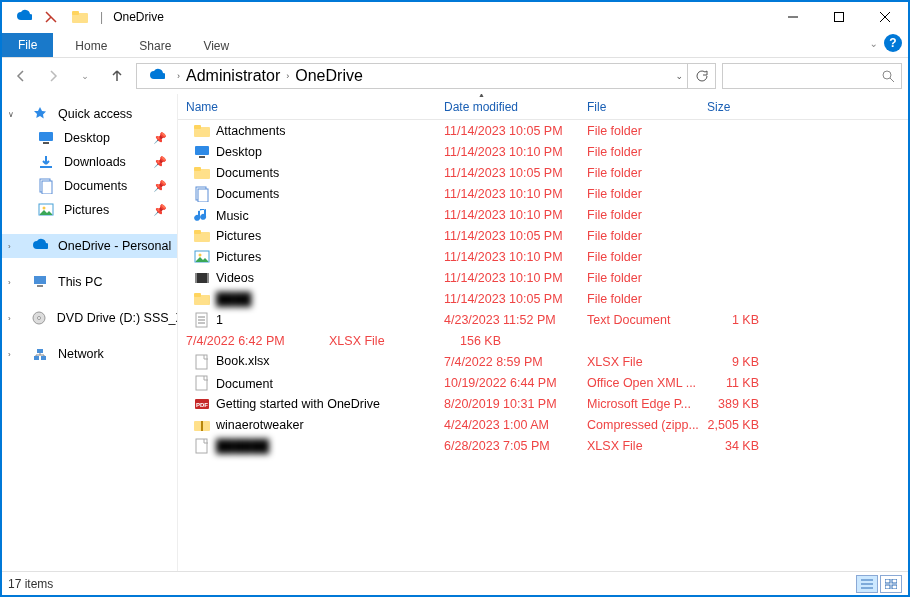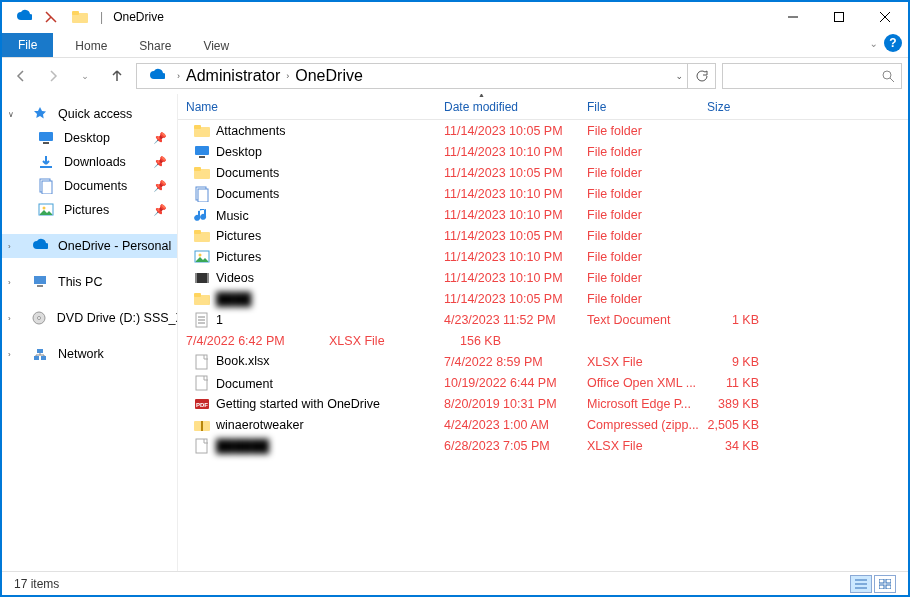--- a/index.html
+++ b/index.html
@@ -37,21 +37,21 @@
   .col-name { width:258px;}
   .col-date { width:143px;}
   .col-type { width:120px;}
   .col-size { width:72px; text-align:right; padding-right:12px;}
   .sort-ind { position:absolute; left:300px; top:-3px; font-size:7px; color:#555;}
   .rows { flex:1; overflow:auto;}
   .row { height:21px; display:flex; align-items:center; font-size:12.5px; color:#000;}
   .row .col { color:#000;}
   .row .col-date, .row .col-type, .row .col-size { color:#ef4444;}
   .ficon { width:16px; height:16px; margin-left:8px; margin-right:6px; flex-shrink:0;}
-  .statusbar { height:24px; border-top:1px solid #e1e1e1; display:flex; align-items:center; font-size:12px; padding:0 12px; color:#333;}
+  .statusbar { height:24px; border-top:1px solid #e1e1e1; display:flex; align-items:center; font-size:12px; padding:0 6px; color:#333;}
   .view-btns { display:flex; gap:2px;}
   .view-btn { width:22px;height:18px;border:1px solid #8aa9d6;display:flex;align-items:center;justify-content:center;}
   .view-btn.active{ background:#cce8ff;}
   .blur { filter: blur(3px); }
   svg { display:block; }
 </style>
 </head>
 <body>
 
 <svg width="0" height="0" style="position:absolute">

